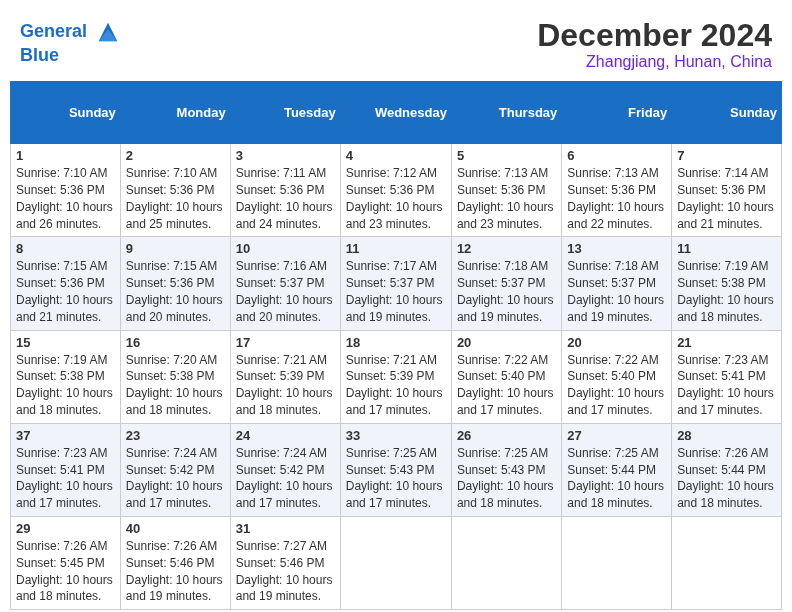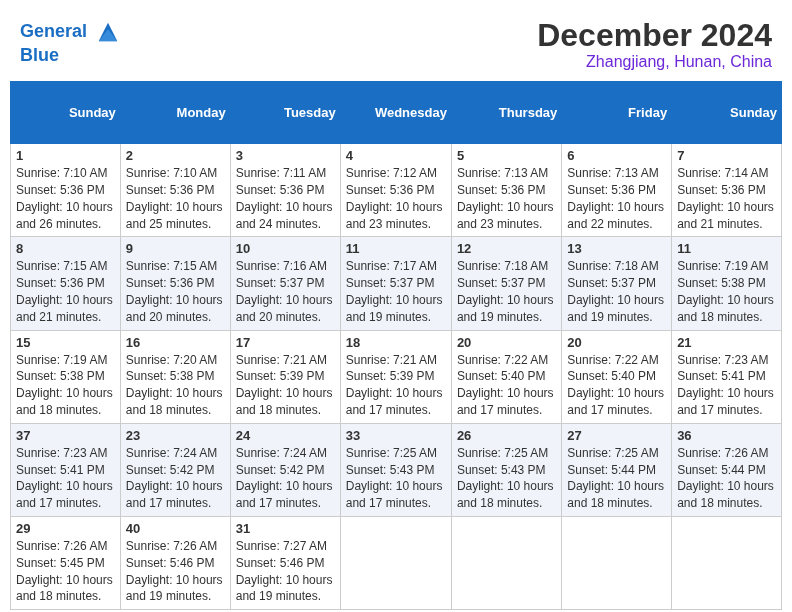--- a/index.html
+++ b/index.html
@@ -237,21 +237,21 @@
         </td>
         <td>
           <span class="day-num">26</span>
 <div class="day-detail">Sunrise: 7:25 AM<br>Sunset: 5:43 PM<br>Daylight: 10 hours and 18 minutes.</div>
         </td>
         <td>
           <span class="day-num">27</span>
 <div class="day-detail">Sunrise: 7:25 AM<br>Sunset: 5:44 PM<br>Daylight: 10 hours and 18 minutes.</div>
         </td>
         <td>
-          <span class="day-num">36</span>
+          <span class="day-num">28</span>
 <div class="day-detail">Sunrise: 7:26 AM<br>Sunset: 5:44 PM<br>Daylight: 10 hours and 18 minutes.</div>
         </td>
       </tr>
       <tr>
         <td>
           <span class="day-num">29</span>
 <div class="day-detail">Sunrise: 7:26 AM<br>Sunset: 5:45 PM<br>Daylight: 10 hours and 18 minutes.</div>
         </td>
         <td>
           <span class="day-num">40</span>

